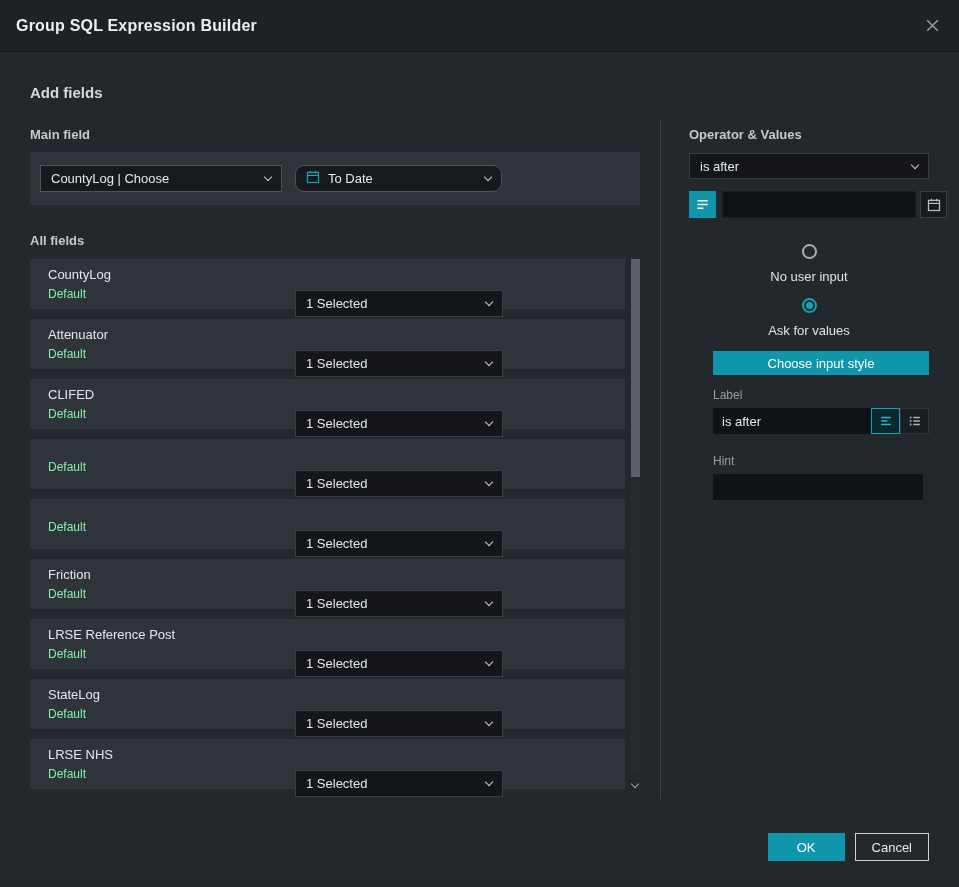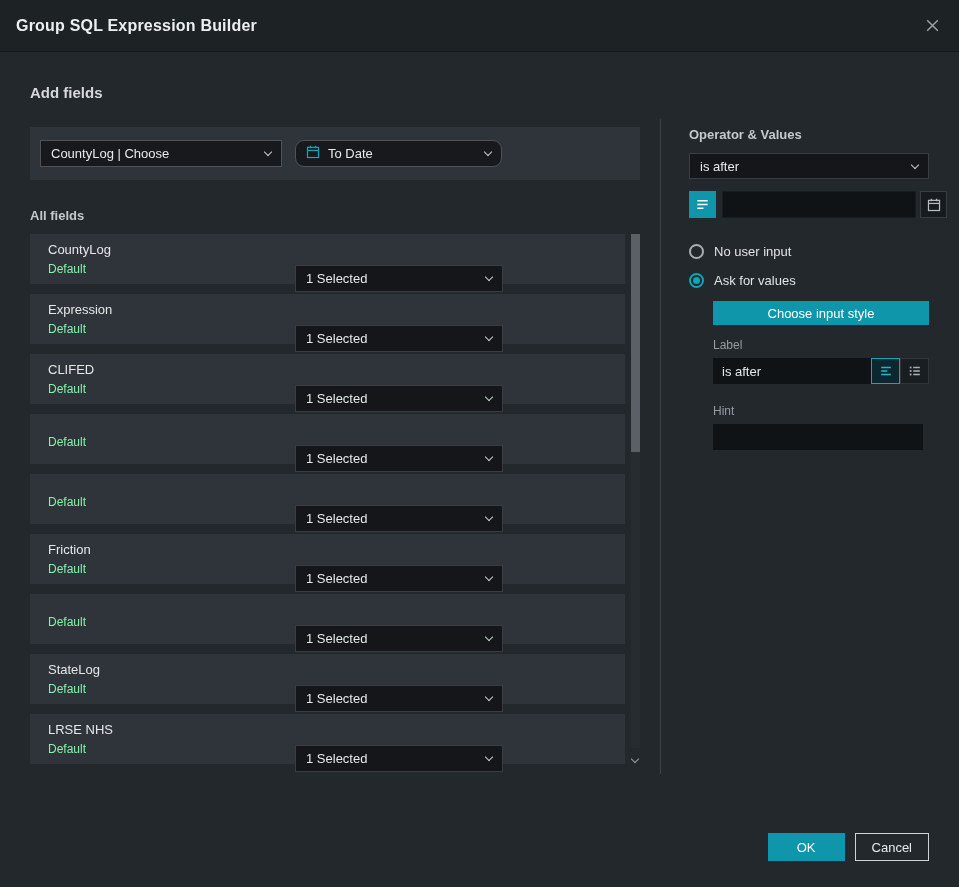--- a/index.html
+++ b/index.html
@@ -89,21 +89,21 @@
   .value-input {
     flex: 1; height: 27px; margin: 0 4px 0 6px;
     background: #101316; border: 1px solid #191d21; color: #e6e9ea;
     padding: 0 8px; font-size: 13px; outline: none;
   }
   .calendar-btn { background: #171b1f; border: 1px solid #383e43; }
 
   
   .radio-row {
     display: flex; align-items: center; gap: 10px;
-    font-size: 13px; color: #e1e4e6; cursor: pointer;
+    font-size: 13px; color: #e1e4e6; cursor: pointer; flex-direction: column;
   }
   .radio-row.first { margin-top: 26px; }
   .radio-row.second { margin-top: 14px; }
   .radio {
     width: 15px; height: 15px; border: 2px solid #a6acb1; border-radius: 50%;
     position: relative; flex-shrink: 0;
   }
   .radio.selected { border-color: #12a3b8; }
   .radio.selected::after {
     content: ''; position: absolute; left: 2px; top: 2px; right: 2px; bottom: 2px;
@@ -159,20 +159,21 @@
         </svg>
     </span>
   </div>
 
   <div class="content">
     <div class="add-fields-heading">Add fields</div>
 
     <div class="columns">
 
       <div class="left-col">
+        <div class="section-label main-field-label">Main field</div>
 
         <div class="main-field-panel">
           <div class="select main-field-select">
             <span>CountyLog | Choose</span>
             <span class="chev"></span>
           </div>
           <div class="select date-select">
             <span>
               <svg width="14" height="14" viewBox="0 0 16 16" fill="none">
                 <rect x="1.7" y="2.7" width="12.6" height="11.6" stroke="#14a7bc" stroke-width="1.4"></rect>
@@ -196,21 +197,21 @@
               <div class="field-sub">Default</div>
             </div>
             <div class="select row-select">
               <span>1 Selected</span>
               <span class="chev"></span>
             </div>
           </div>
 
           <div class="field-row">
             <div class="field-info">
-              <div class="field-name">Expression</div>
+              <div class="field-name">Attenuator</div>
               <div class="field-sub">Default</div>
             </div>
             <div class="select row-select">
               <span>1 Selected</span>
               <span class="chev"></span>
             </div>
           </div>
 
           <div class="field-row">
             <div class="field-info">
@@ -249,20 +250,21 @@
               <div class="field-sub">Default</div>
             </div>
             <div class="select row-select">
               <span>1 Selected</span>
               <span class="chev"></span>
             </div>
           </div>
 
           <div class="field-row">
             <div class="field-info">
+              <div class="field-name">LRSE Reference Post</div>
               <div class="field-sub">Default</div>
             </div>
             <div class="select row-select">
               <span>1 Selected</span>
               <span class="chev"></span>
             </div>
           </div>
 
           <div class="field-row">
             <div class="field-info">

